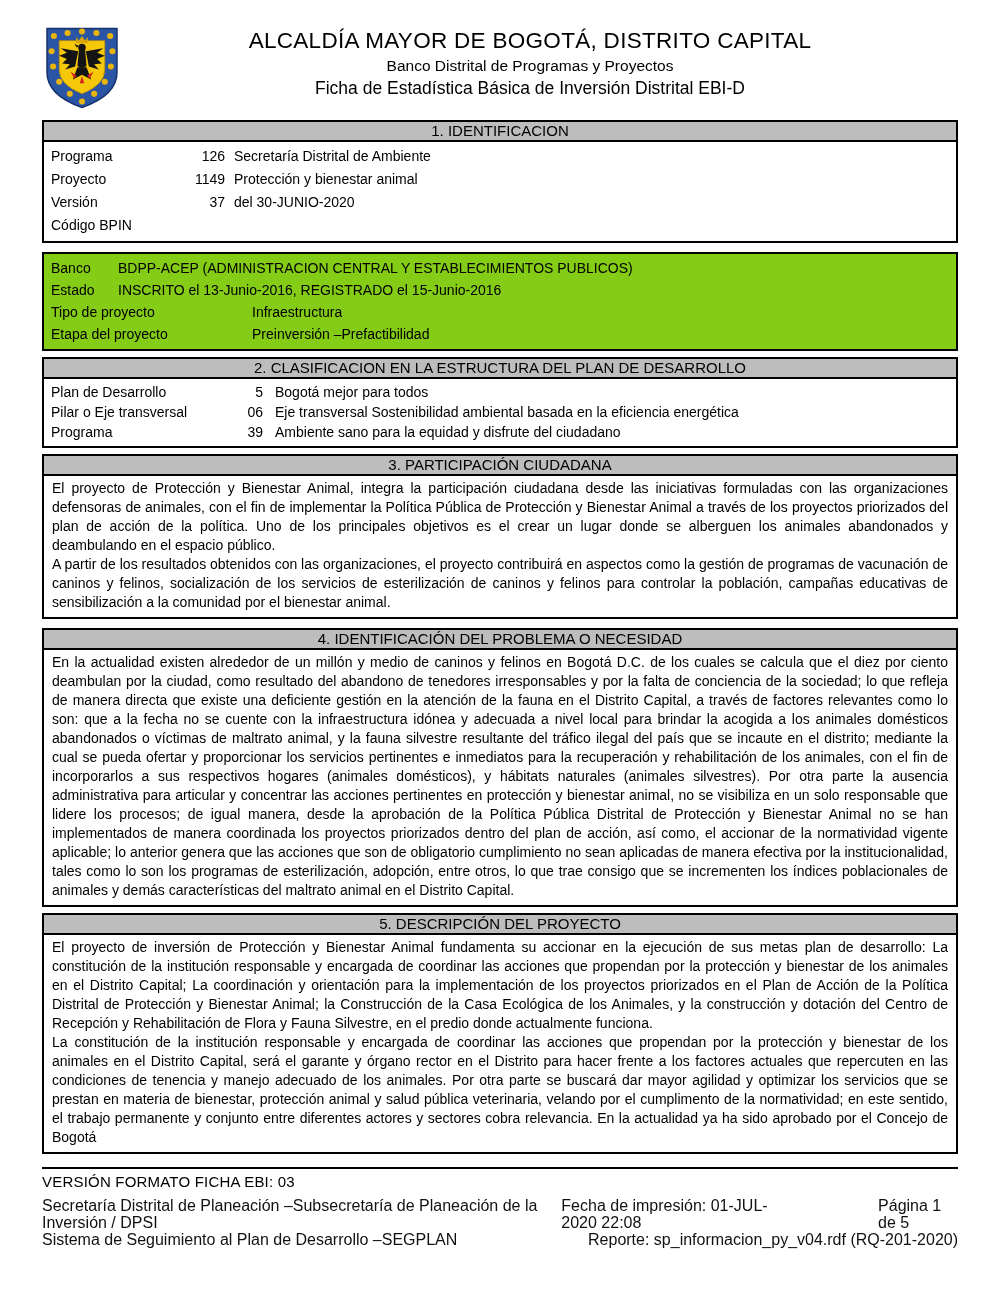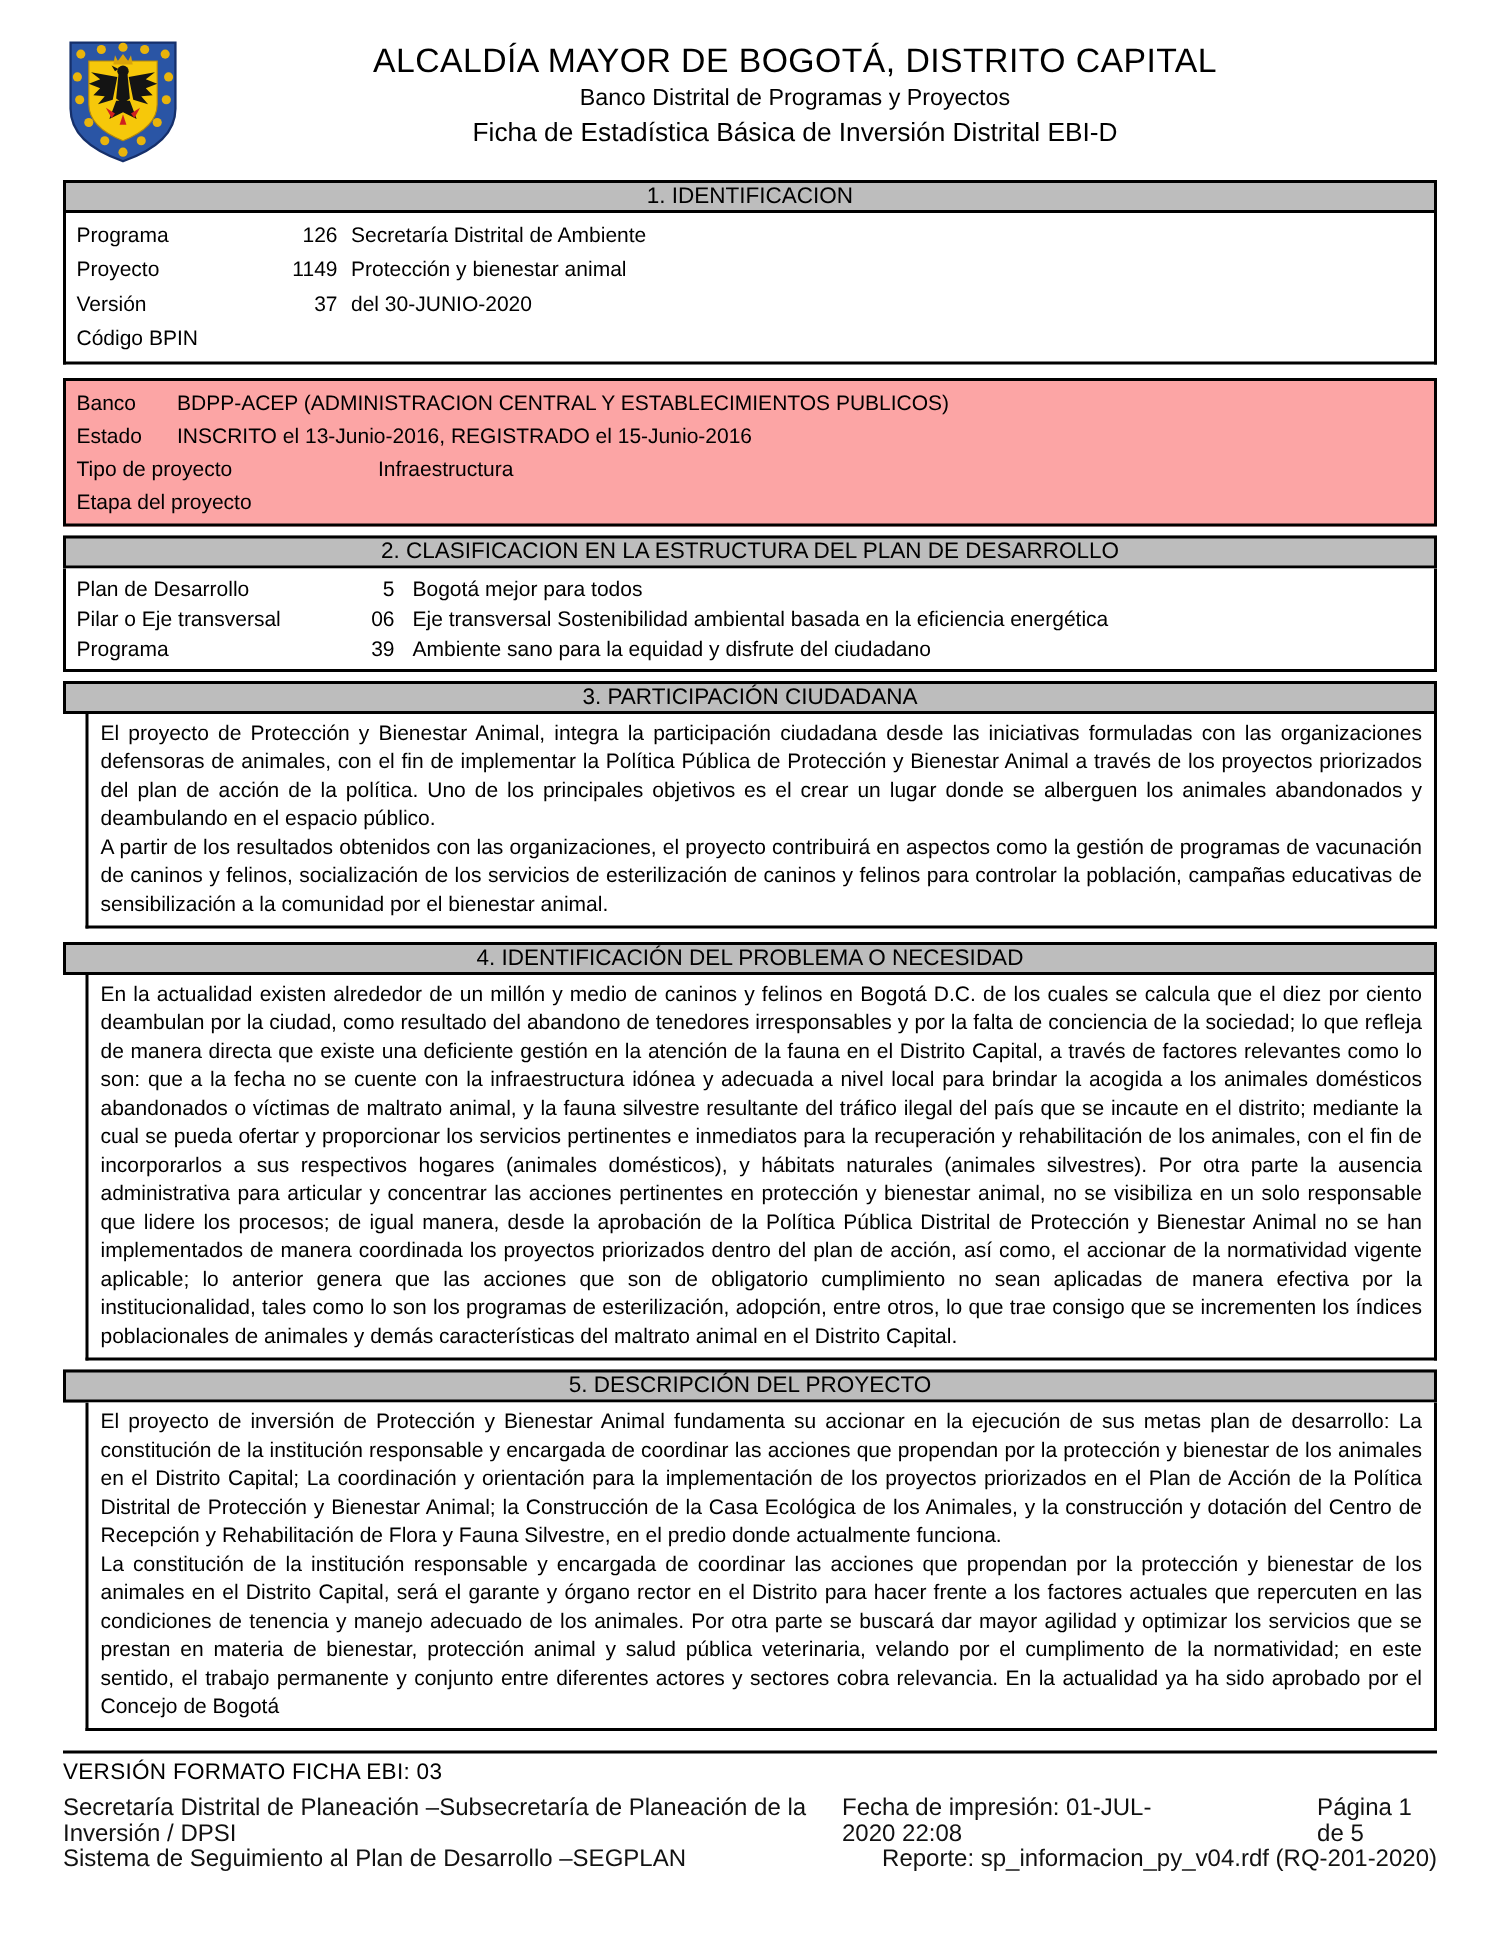--- a/index.html
+++ b/index.html
@@ -18,31 +18,31 @@
   .t2 { font-size: 15.5px; margin-top: 3px; }
   .t3 { font-size: 17.5px; margin-top: 3px; }
 
   
   .sec { margin-top: 6px; }
   .sec-head {
     background: #bdbdbd; border: 2px solid #000;
     text-align: center; font-size: 15px; line-height: 18px; height: 22px;
   }
   .sec-body { border: 2px solid #000; border-top: none; background: #fff; }
-  .box { border: 2px solid #000; background: #fca5a5; }
+  .box { border: 2px solid #000; background: #84cc16; }
 
   .kv { padding: 3px 7px 4px 7px; font-size: 14px; }
   .kv-row { display: grid; column-gap: 9px; }
   .s1 .kv-row { grid-template-columns: 113px 52px 1fr; line-height: 23px; }
   .bn .rowA { grid-template-columns: 58px 1fr; line-height: 22px; }
   .bn .rowB { grid-template-columns: 192px 1fr; line-height: 22px; }
   .s2 .kv-row { grid-template-columns: 140px 60px 1fr; line-height: 20px; gap: 12px; }
   .kv-n { text-align: right; }
 
-  .text { padding: 3px 8px 5px 8px; margin-left: 15px; }
+  .text { padding: 3px 8px 5px 8px; }
   .para { font-size: 14px; line-height: 19px; text-align: justify; }
 
   
   .foot-rule { border-top: 2px solid #000; margin-top: 13px; }
   .ver { font-size: 15px; margin-top: 4px; letter-spacing: 0.2px; }
   .foot-rows { margin-top: 7px; font-size: 16px; color: #111; }
   .foot-row { display: flex; justify-content: space-between; line-height: 17px; }
   .foot-right1 { display: flex; gap: 85px; }
 </style>
 </head>
@@ -128,20 +128,21 @@
     <div class="kv-row rowA">
       <span class="kv-l">Estado</span>
       <span class="kv-v">INSCRITO el 13-Junio-2016, REGISTRADO el 15-Junio-2016</span>
     </div>
     <div class="kv-row rowB">
       <span class="kv-l">Tipo de proyecto</span>
       <span class="kv-v">Infraestructura</span>
     </div>
     <div class="kv-row rowB">
       <span class="kv-l">Etapa del proyecto</span>
+      <span class="kv-v">Preinversión –Prefactibilidad</span>
     </div>
   </div>
 
   <div class="sec">
     <div class="sec-head">2. CLASIFICACION EN LA ESTRUCTURA DEL PLAN DE DESARROLLO</div>
     <div class="sec-body kv s2">
       <div class="kv-row">
         <span class="kv-l">Plan de Desarrollo</span>
         <span class="kv-n">5</span>
         <span class="kv-v">Bogotá mejor para todos</span>

